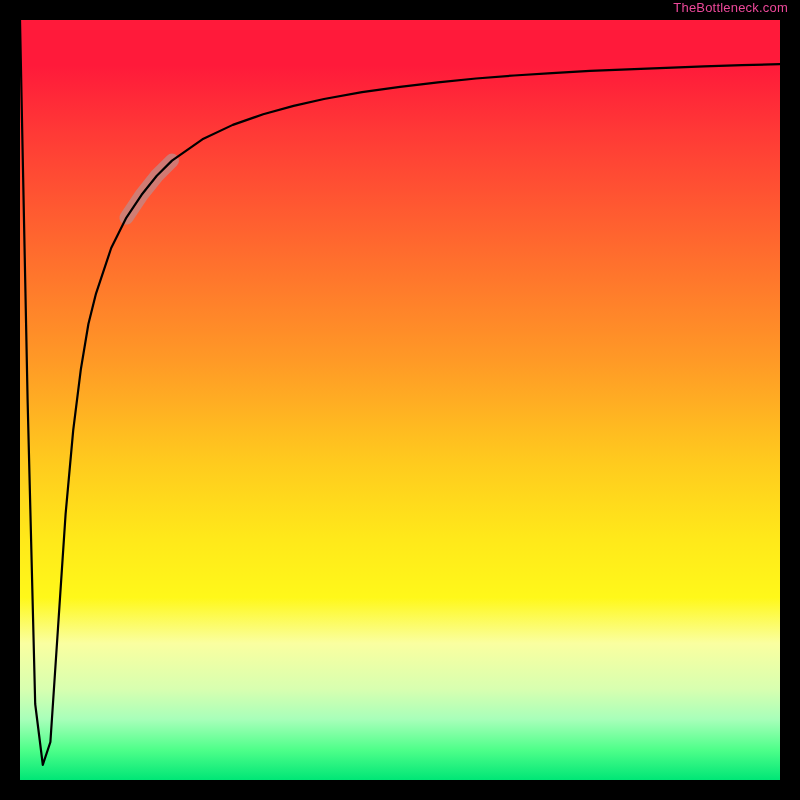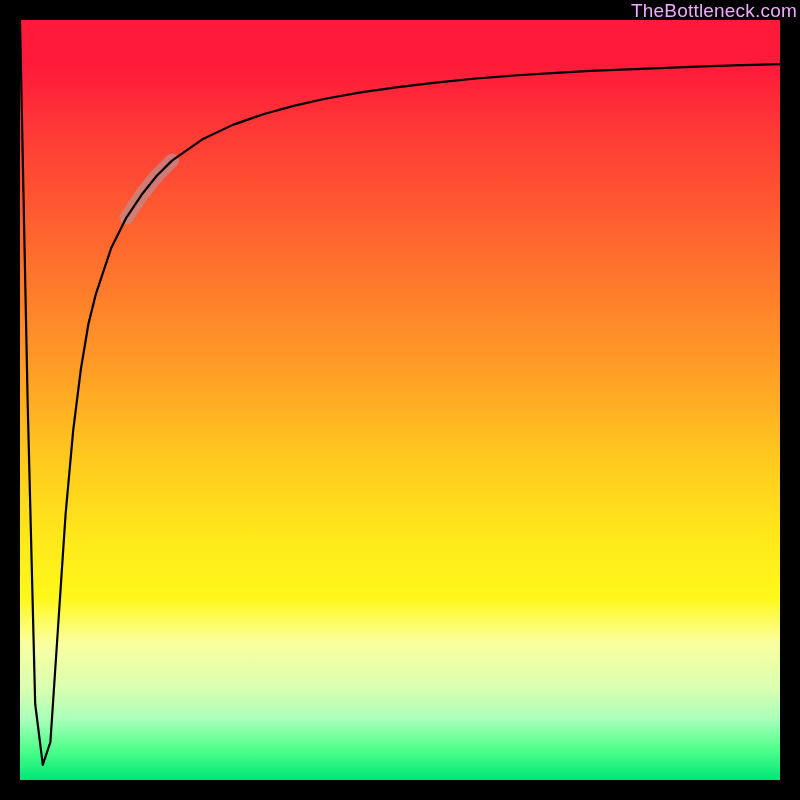--- a/index.html
+++ b/index.html
@@ -42,23 +42,23 @@
   .plot-svg {
     position: absolute;
     left: 0;
     top: 0;
     width: 760px;
     height: 760px;
   }
   .watermark {
     position: absolute;
     top: 0px;
-    right: 3px;
-    color: #f0abfc;
-    font-size: 19px;
+    right: 12px;
+    color: #ec4899;
+    font-size: 13px;
     font-weight: 500;
     letter-spacing: 0.2px;
     user-select: none;
   }
 </style>
 </head>
 <body>
 
 <div class="frame">
   <div class="plot-area">

